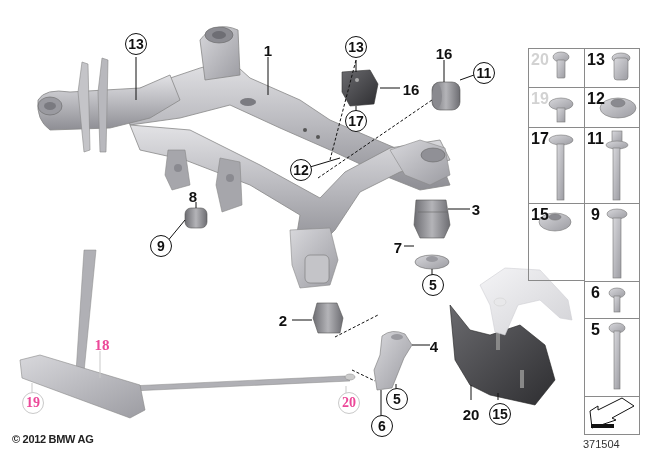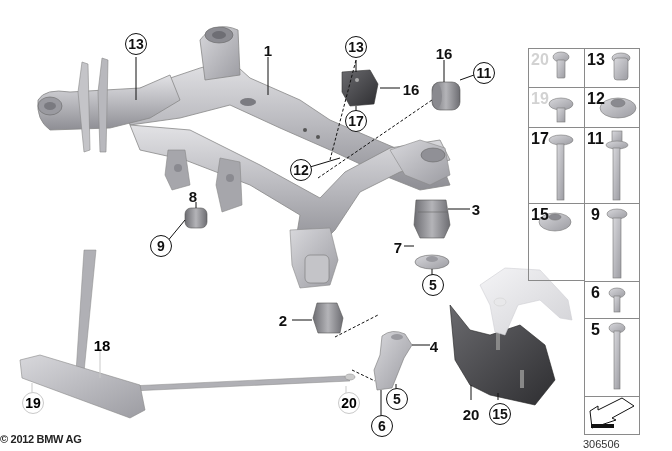--- a/index.html
+++ b/index.html
@@ -1,24 +1,24 @@
 <!DOCTYPE html>
 <html><head>
 <meta charset="utf-8">
 <style>
   html,body{margin:0;padding:0;background:#fff;}
   body{width:672px;height:451px;position:relative;overflow:hidden;font-family:"Liberation Sans",sans-serif;}
   .stage{position:absolute;left:0;top:0;width:672px;height:451px;}
   svg.art{position:absolute;left:0;top:0;}
   .lbl{position:absolute;font-family:"Liberation Sans",sans-serif;font-weight:bold;font-size:15px;color:#111;line-height:1;transform:translate(-50%,-50%);white-space:nowrap;}
   .lbl.circ{width:20px;height:20px;border:1.4px solid #111;border-radius:50%;display:flex;align-items:center;justify-content:center;background:#fff;font-size:14px;}
-  .lbl.faded{color:#000000;border-color:#c9c9c9;}
+  .lbl.faded{color:#ec4899;border-color:#c9c9c9;font-family:Liberation Serif, serif;}
   .cell-lbl{position:absolute;font-weight:bold;font-size:16px;color:#111;line-height:1;}
   .cell-lbl.faded{color:#d2d2d2;}
-  .copyright{position:absolute;left:0;top:433px;font-size:11px;color:#222;font-weight:bold;letter-spacing:-0.3px;}
+  .copyright{position:absolute;left:12px;top:433px;font-size:11px;color:#222;font-weight:bold;letter-spacing:-0.3px;}
   .diagnum{position:absolute;left:583px;top:438px;font-size:11px;color:#333;}
   .grid{position:absolute;left:528px;top:48px;width:112px;height:387px;}
   .cell{position:absolute;border:1px solid #8a8a8a;box-sizing:border-box;}
 </style>
 </head>
 <body>
 
 <div class="stage">
 
 <svg class="art" width="672" height="451" viewBox="0 0 672 451">
@@ -243,15 +243,15 @@
 <span class="lbl" style="left:434px;top:346px">4</span>
 <span class="lbl circ" style="left:397px;top:399px">5</span>
 <span class="lbl circ" style="left:382px;top:426px">6</span>
 <span class="lbl" style="left:471px;top:414px">20</span>
 <span class="lbl circ" style="left:500px;top:414px">15</span>
 <span class="lbl faded" style="left:102px;top:345px">18</span>
 <span class="lbl circ faded" style="left:33px;top:403px">19</span>
 <span class="lbl circ faded" style="left:349px;top:403px">20</span>
 
 <div class="copyright">© 2012 BMW AG</div>
-<div class="diagnum">306506</div>
+<div class="diagnum">371504</div>
 
 </div>
 
 </body></html>

